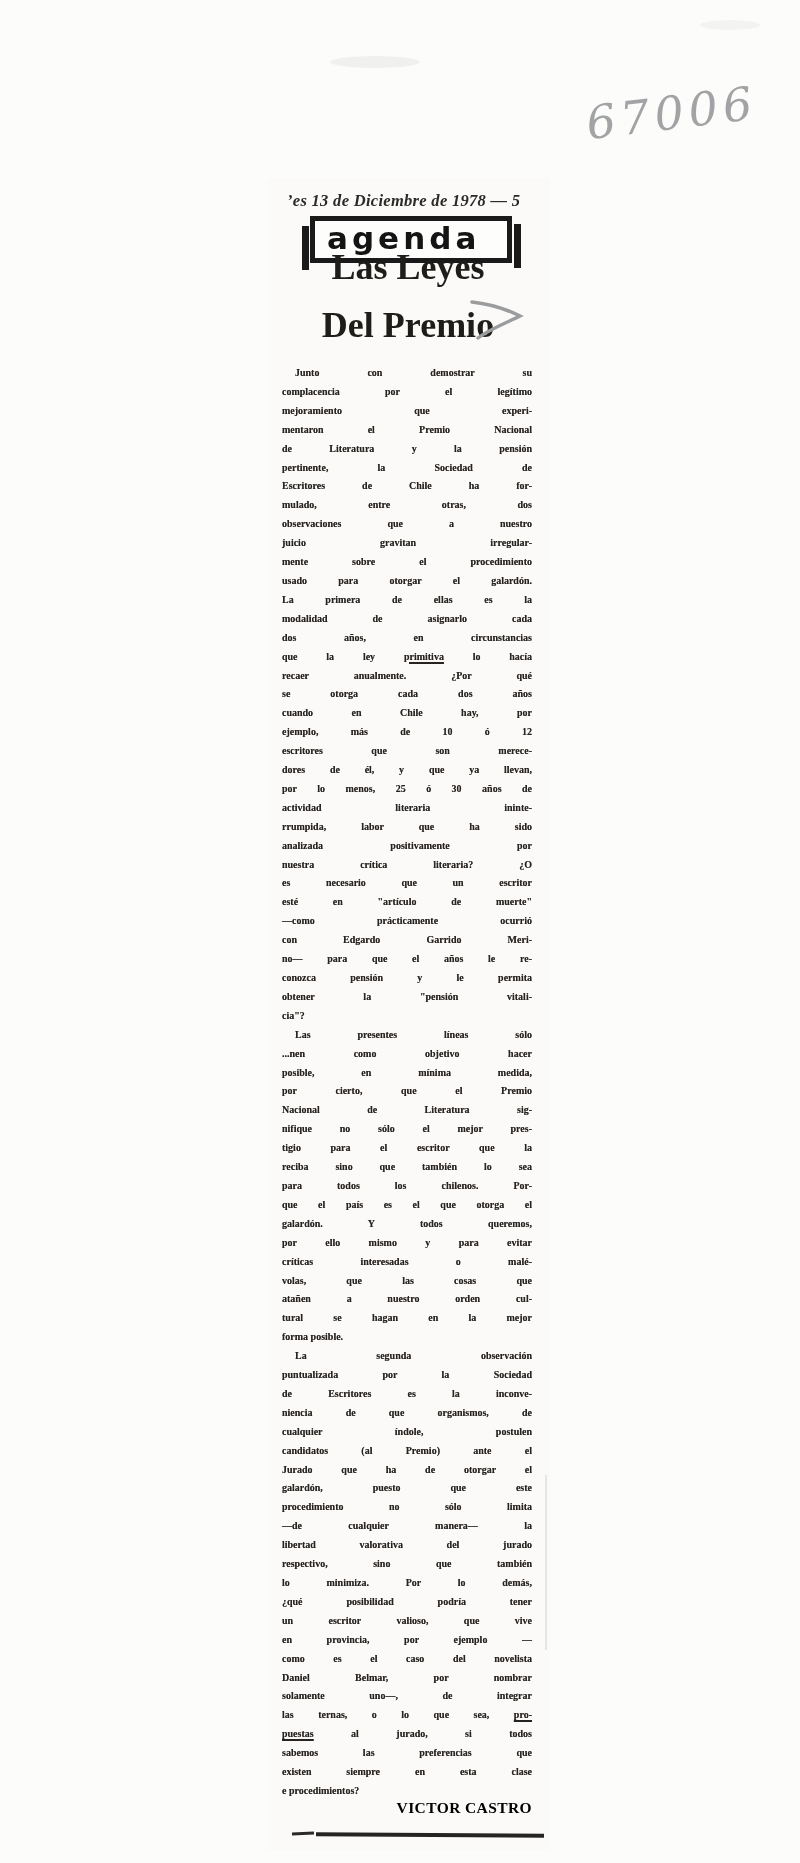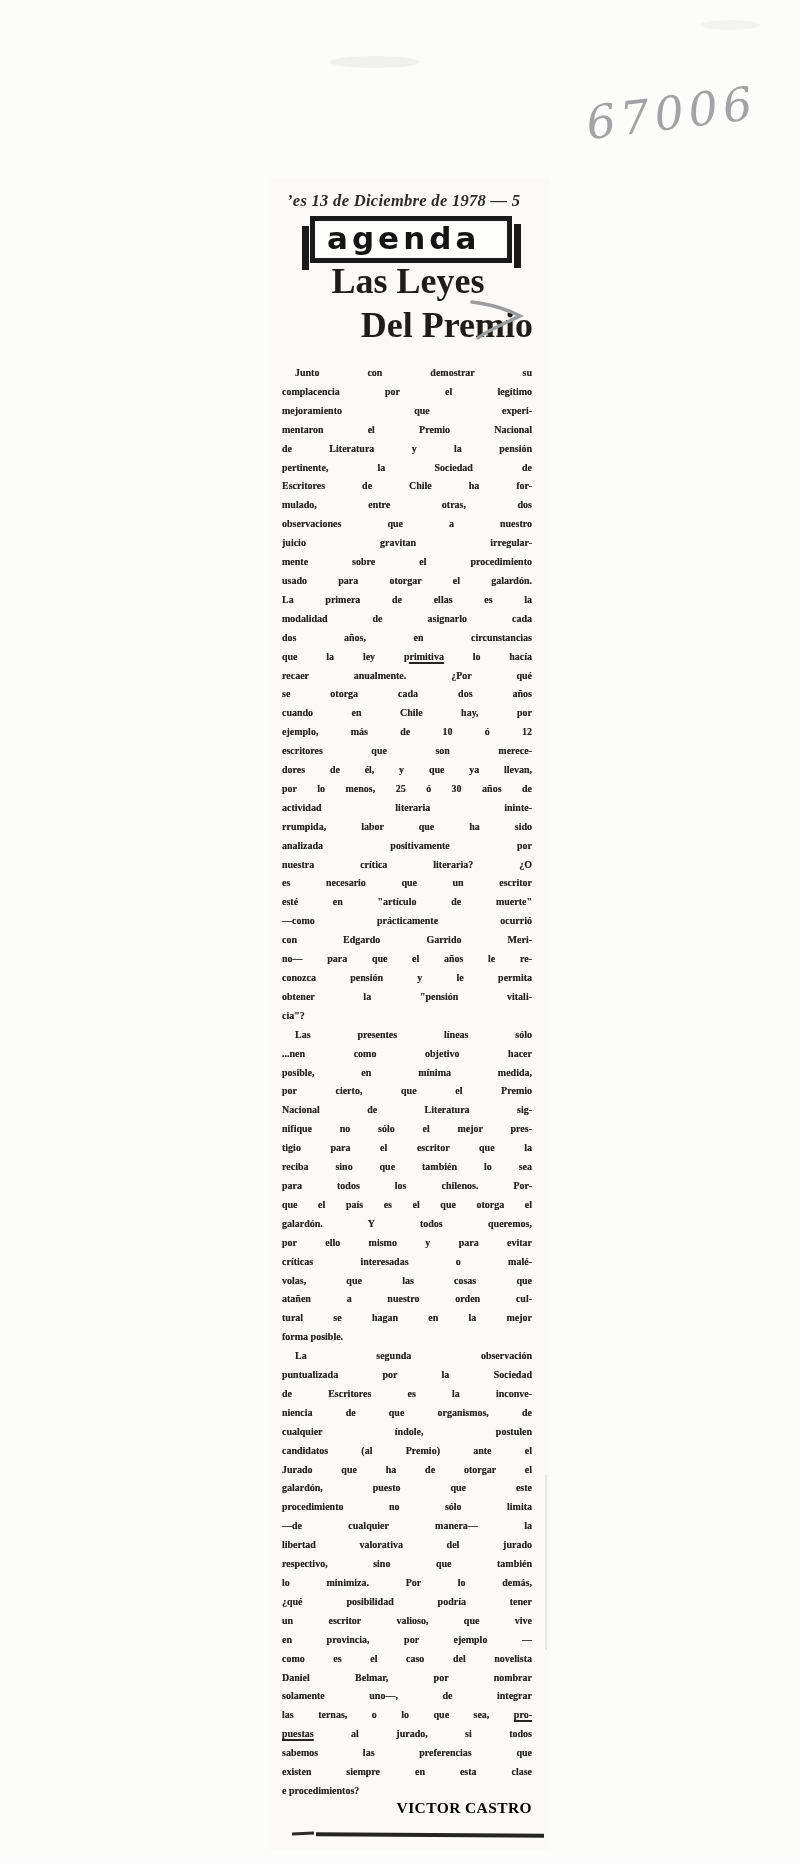--- a/index.html
+++ b/index.html
@@ -75,33 +75,33 @@
     background: #1a1a1a;
   }
   .agenda-rightbar {
     position: absolute;
     right: -14px; top: 3px;
     width: 7px; height: 44px;
     background: #1a1a1a;
   }
   .headline-line1 {
     position: absolute;
-    left: 283px; top: 260px;
+    left: 283px; top: 246px;
     width: 250px;
     text-align: center;
     font-size: 36px;
     line-height: 42px;
     font-weight: bold;
     color: #1f1d1a;
   }
   .headline-line2 {
     position: absolute;
     left: 283px; top: 304px;
     width: 250px;
-    text-align: right;
+    text-align: center;
     font-size: 36px;
     line-height: 42px;
     font-weight: bold;
     color: #1f1d1a;
   }
   .headline-pen-mark {
     position: absolute;
     left: 468px; top: 294px;
   }
   .article-body {

